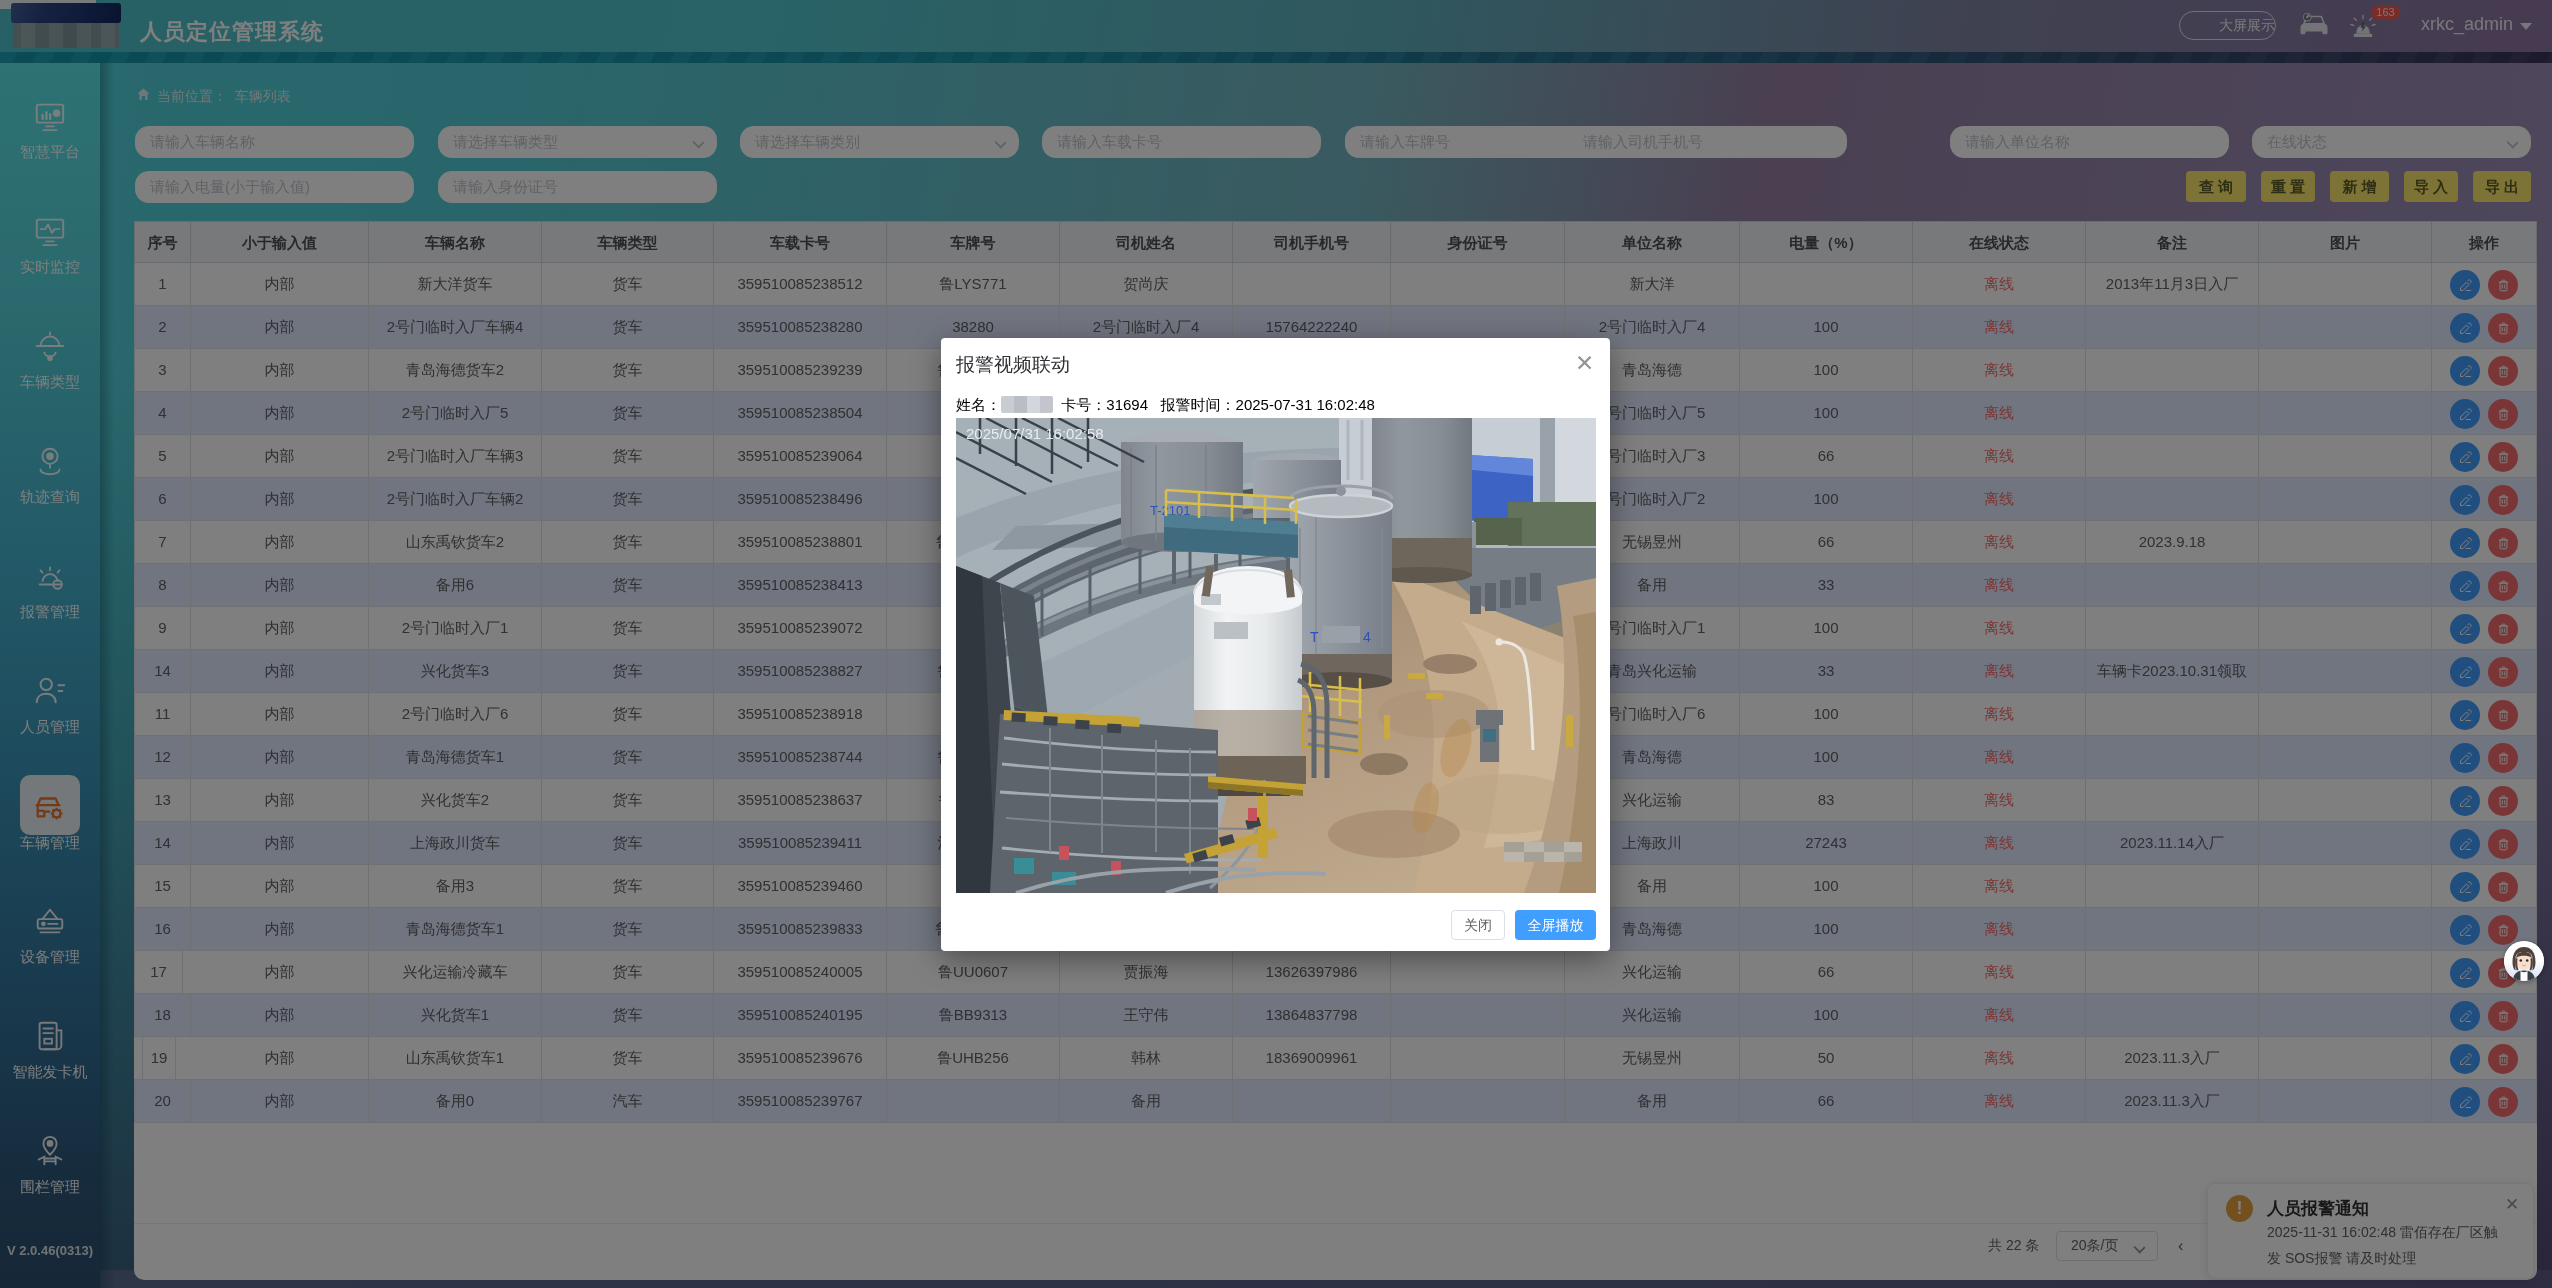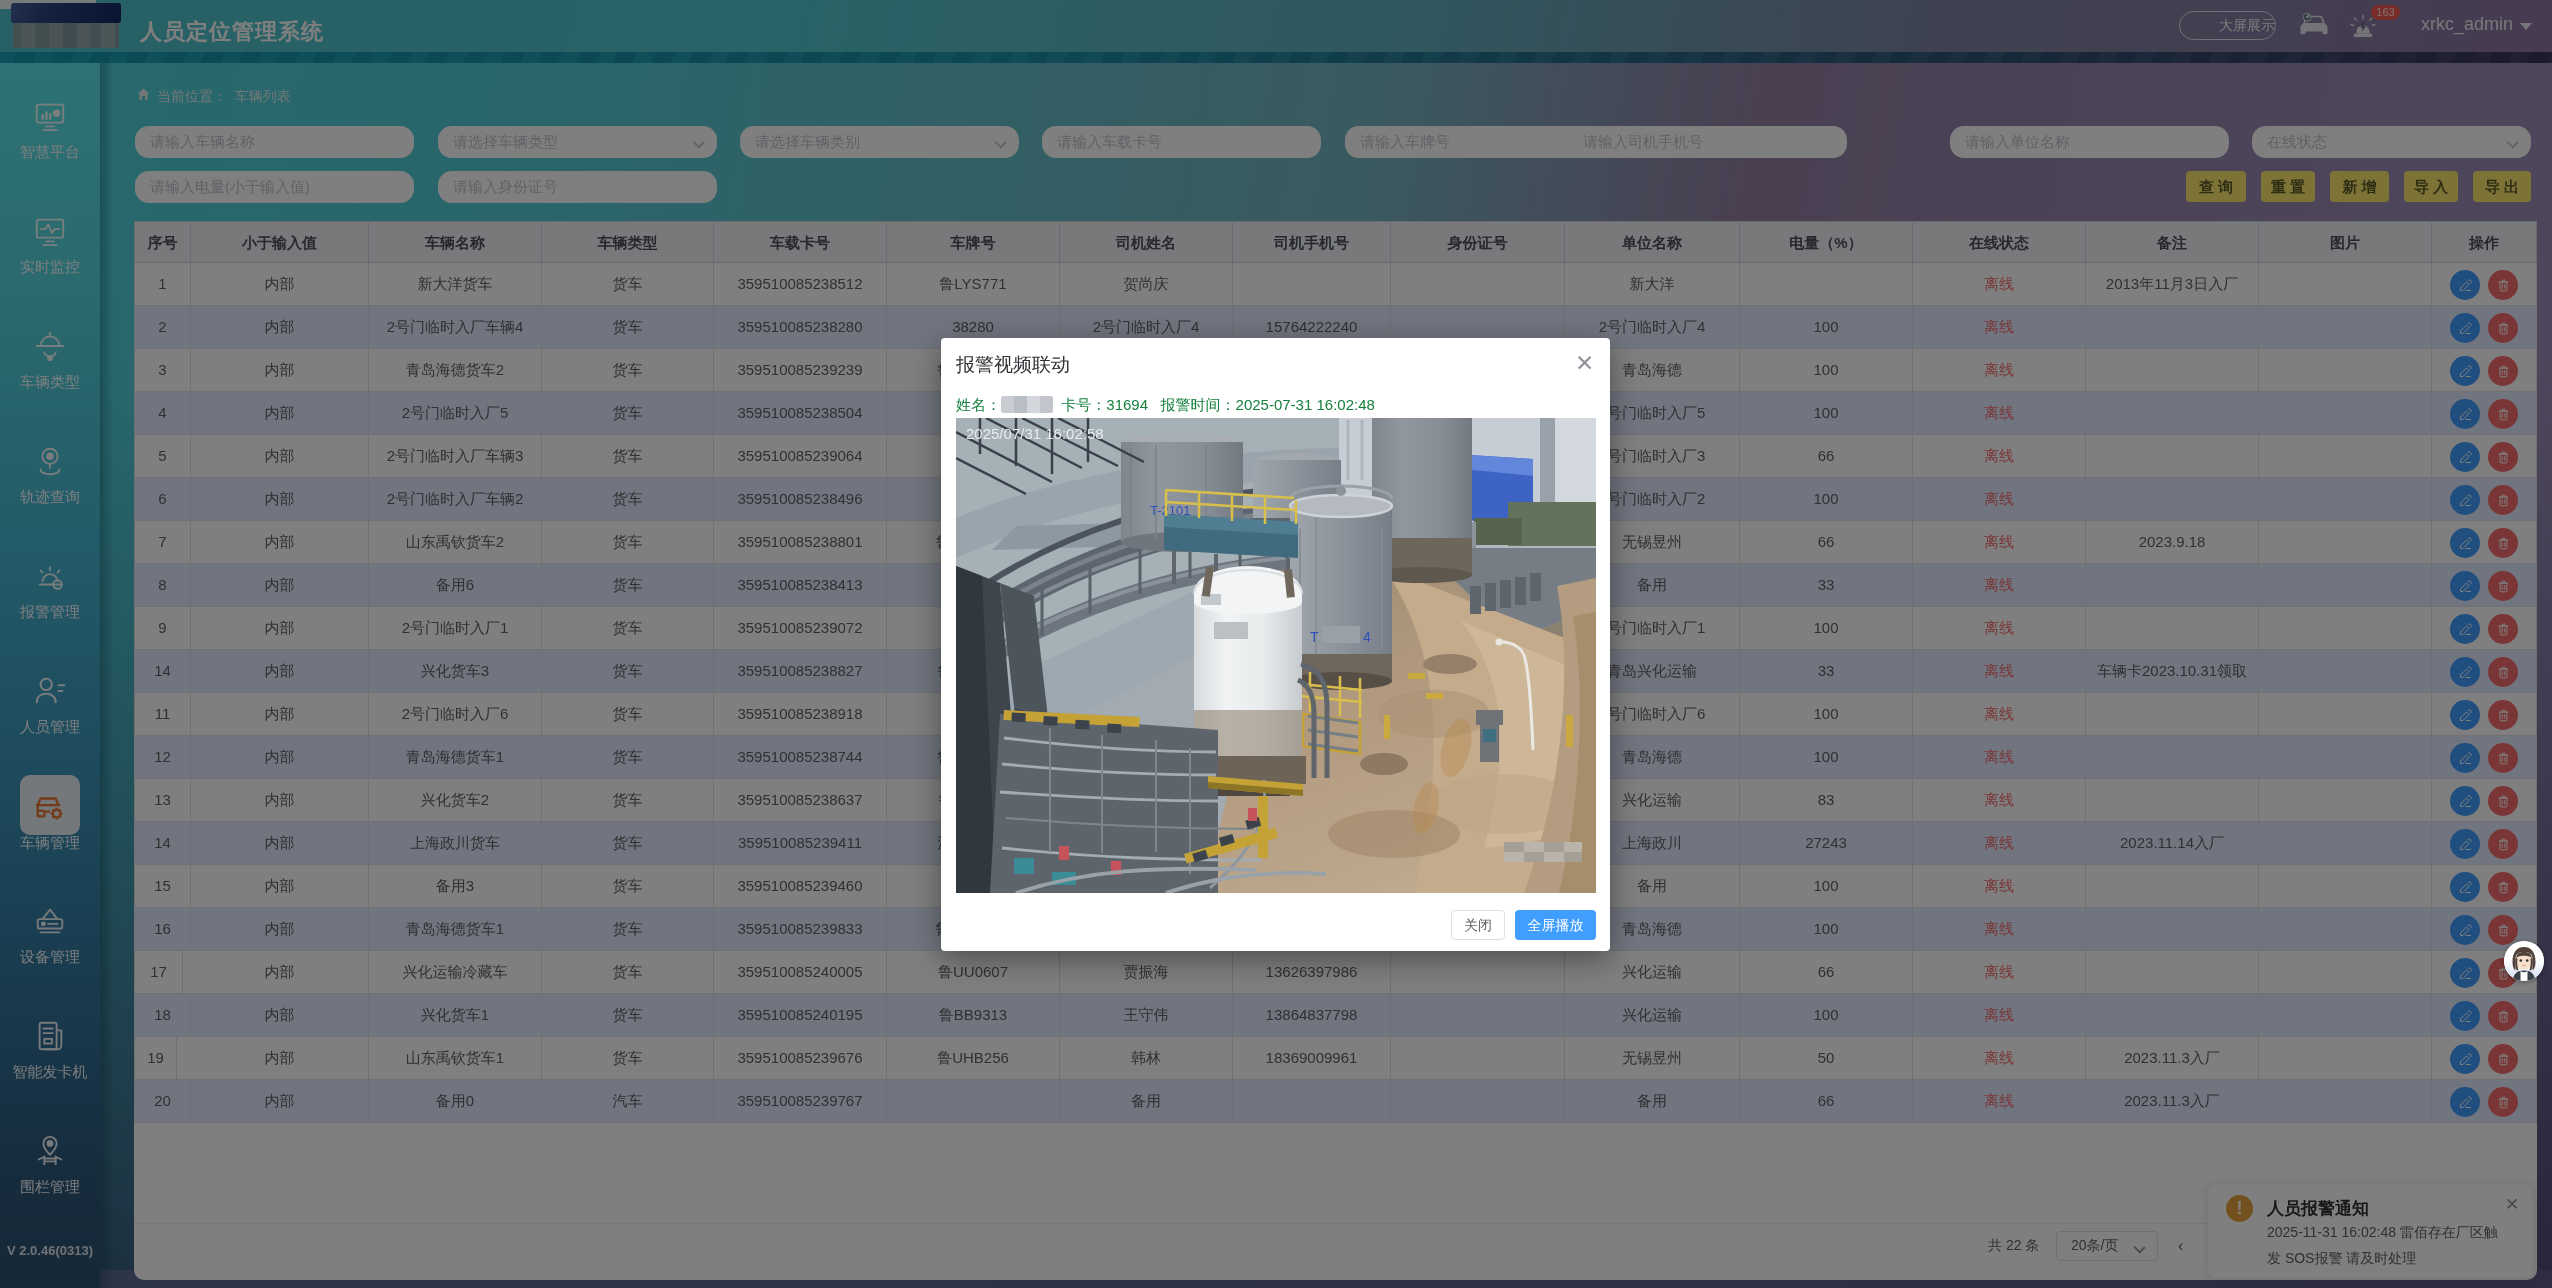--- a/index.html
+++ b/index.html
@@ -45,21 +45,21 @@
 .ab{display:inline-flex;align-items:center;justify-content:center;width:30px;height:30px;border-radius:50%;vertical-align:middle;margin:0 4px}
 .be{background:#409EFF}
 .bd{background:#F56C6C}
 .pgline{position:absolute;left:134px;top:1223px;width:2403px;height:1px;background:#EBEEF5}
 .pg{position:absolute;top:1237px;font-size:14px;color:#606266}
 .pgsel{position:absolute;left:2056px;top:1231px;width:102px;height:30px;border:1px solid #DCDFE6;border-radius:4px}
 .dim{position:absolute;left:0;top:0;width:2552px;height:1288px;background:rgba(0,0,0,0.5)}
 .modal{position:absolute;left:941px;top:338px;width:669px;height:613px;background:#fff;border-radius:4px;box-shadow:0 8px 30px rgba(0,0,0,0.4)}
 .mtitle{position:absolute;left:15px;top:14px;font-size:19px;color:#2f3135}
 .mx{position:absolute;left:634px;top:12px;font-size:23px;color:#909399}
-.minfo{position:absolute;left:15px;top:58px;font-size:15px;color:#15803d}
+.minfo{position:absolute;left:15px;top:58px;font-size:15px;color:#000000}
 .mblur{display:inline-block;width:52px;height:17px;vertical-align:-3px;background:linear-gradient(90deg,#c9cdd2 0 25%,#b9bec5 25% 50%,#d3d6da 50% 75%,#c2c6cc 75%);border-radius:2px}
 .mimg{position:absolute;left:15px;top:80px;width:640px;height:475px;overflow:hidden}
 .mbtn1{position:absolute;left:510px;top:572px;width:54px;height:30px;border:1px solid #dcdfe6;border-radius:4px;font-size:14px;color:#606266;text-align:center;line-height:28px}
 .mbtn2{position:absolute;left:574px;top:572px;width:81px;height:30px;background:#409EFF;border-radius:4px;font-size:14px;color:#fff;text-align:center;line-height:30px}
 .notif{position:absolute;left:2207px;top:1183px;width:327px;height:96px;background:#fff;border:1px solid #EBEEF5;border-radius:8px;box-shadow:0 2px 12px rgba(0,0,0,0.1)}
 .nico{position:absolute;left:18px;top:11px;width:27px;height:27px;border-radius:50%;background:#E6A23C;color:#fff;font-size:18px;font-weight:bold;text-align:center;line-height:27px}
 .ntitle{position:absolute;left:59px;top:13px;font-size:17px;font-weight:bold;color:#303133}
 .nbody{position:absolute;left:59px;top:35px;width:240px;font-size:14px;line-height:26px;color:#606266}
 .nx{position:absolute;left:297px;top:10px;font-size:17px;color:#909399}
 .avatar{position:absolute;left:2504px;top:941px;width:40px;height:40px;border-radius:50%;background:#fdfdfe;overflow:hidden;box-shadow:0 1px 5px rgba(0,0,0,0.35)}
@@ -812,21 +812,21 @@
         </span><span class="ab bd">
           <svg viewBox="0 0 24 24" width="15" height="15">
             <g fill="none" stroke="#fff" stroke-width="1.6">
               <path d="M4.5 6.5h15M9.5 6V4.2c0-.4.3-.7.7-.7h3.6c.4 0 .7.3.7.7V6M6.5 6.5h11V19c0 .8-.7 1.5-1.5 1.5H8c-.8 0-1.5-.7-1.5-1.5z"></path>
               <path d="M10 10v7M14 10v7"></path>
             </g>
           </svg>
         </span></div>
     </div>
     <div class="tr" style="top:816px">
-      <div class="td" style="left:0px;width:43px">19</div>
+      <div class="td" style="left:8px;width:34px">19</div>
       <div class="td" style="left:57px;width:178px">内部</div>
       <div class="td" style="left:235px;width:173px">山东禹钦货车1</div>
       <div class="td" style="left:408px;width:172px">货车</div>
       <div class="td" style="left:580px;width:173px">359510085239676</div>
       <div class="td" style="left:753px;width:173px">鲁UHB256</div>
       <div class="td" style="left:926px;width:173px">韩林</div>
       <div class="td" style="left:1099px;width:158px">18369009961</div>
       <div class="td" style="left:1257px;width:174px"></div>
       <div class="td" style="left:1431px;width:175px">无锡昱州</div>
       <div class="td" style="left:1606px;width:173px">50</div>

